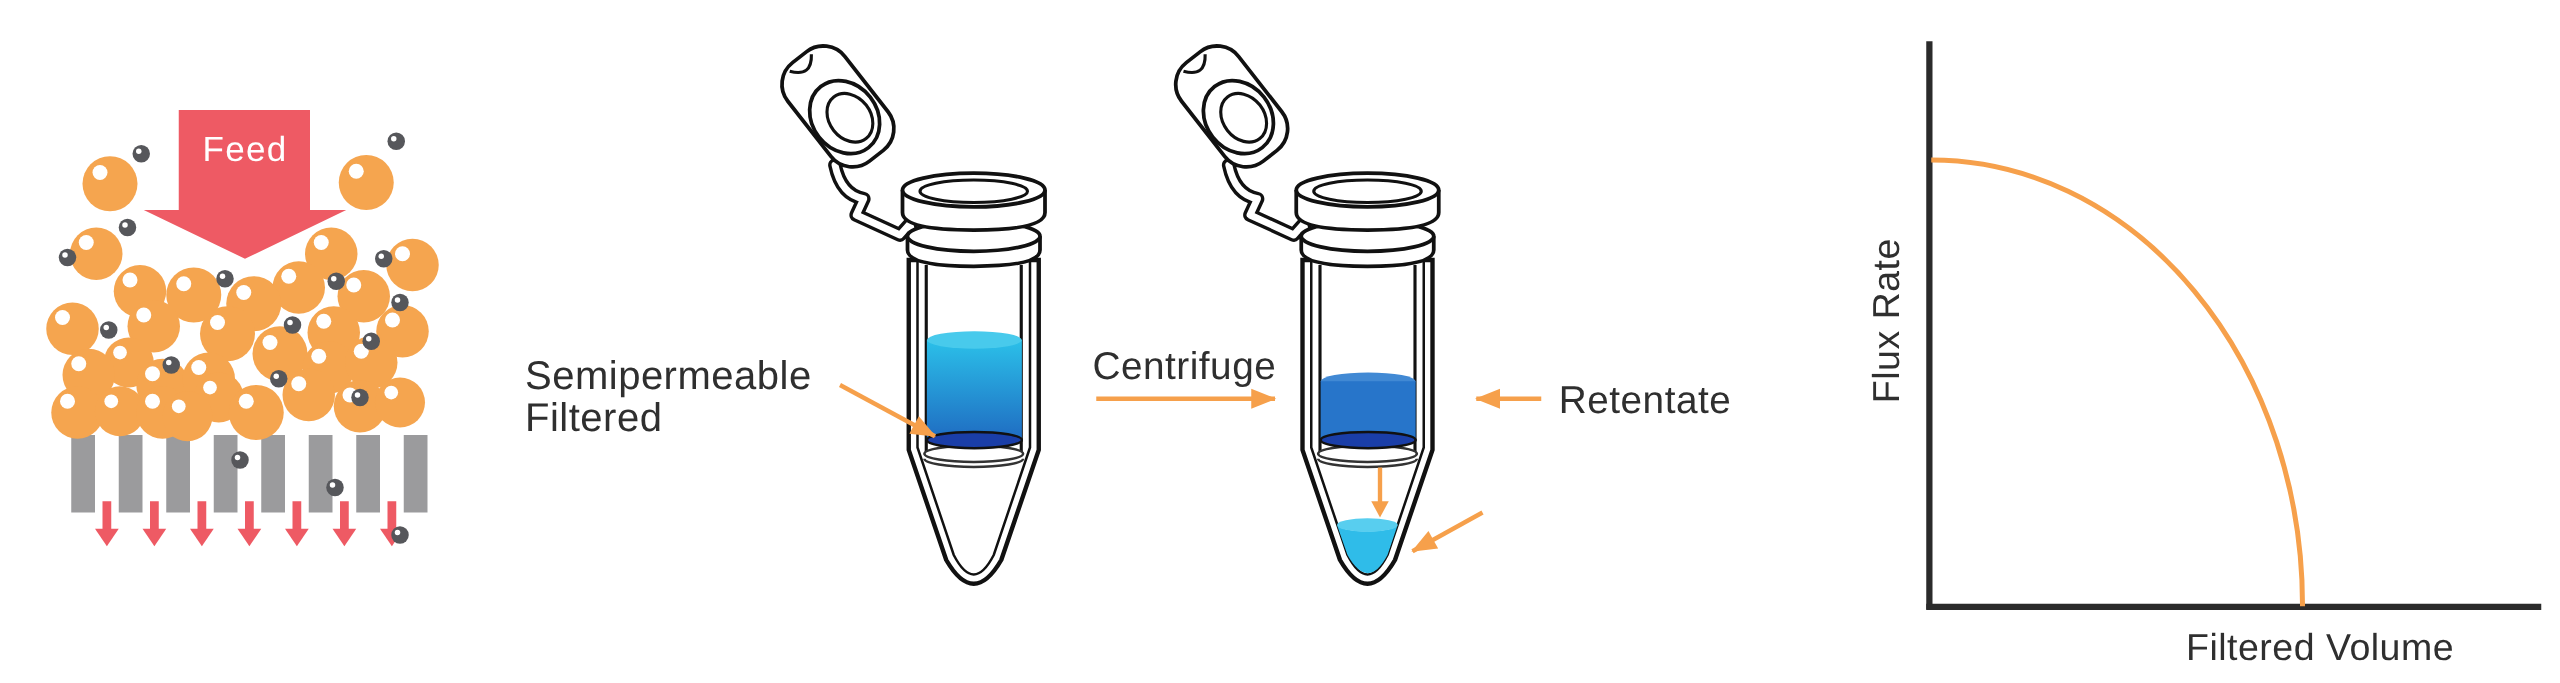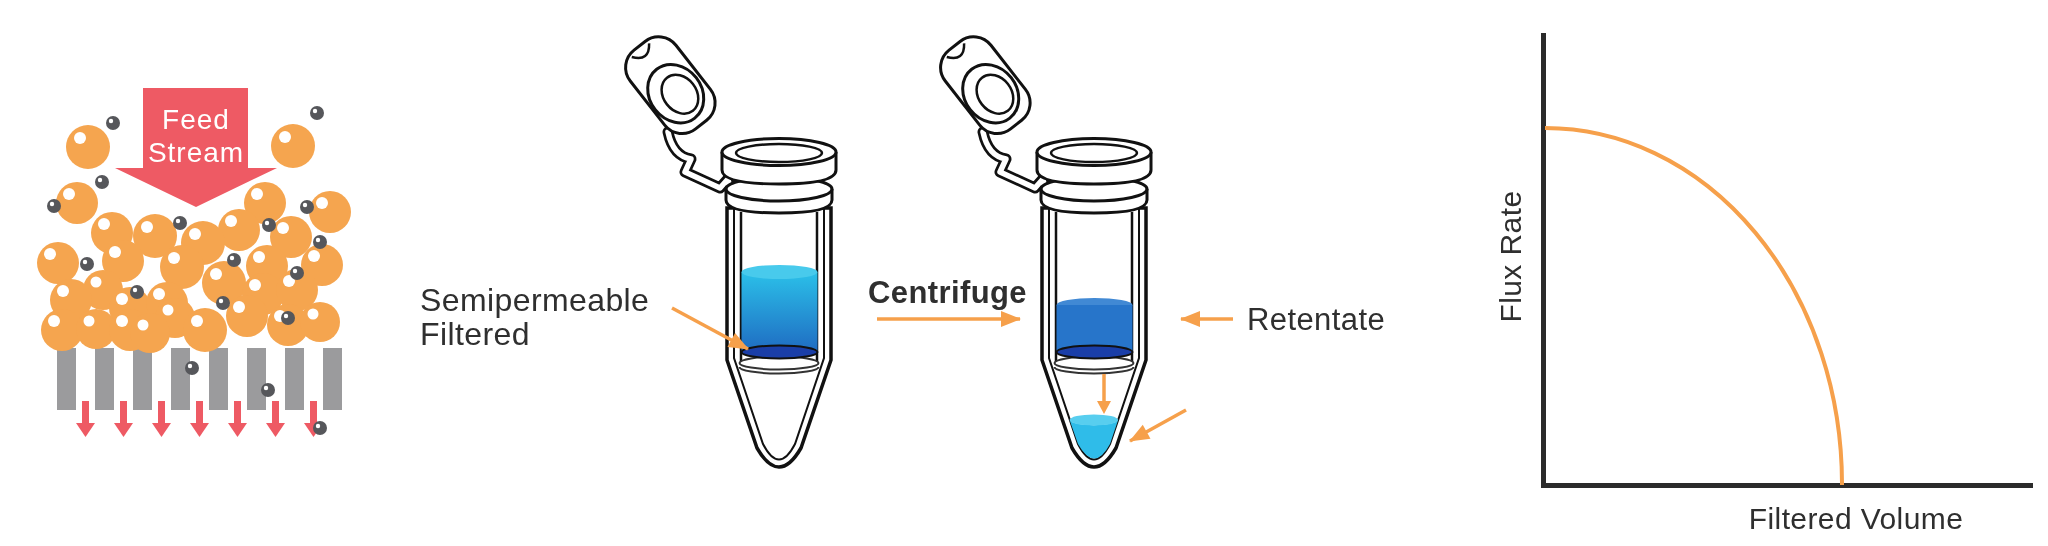--- a/index.html
+++ b/index.html
@@ -4,21 +4,21 @@
 <style>
   html,body{margin:0;padding:0;background:#fff;}
   .canvas{position:relative;width:2048px;height:546px;background:#fff;overflow:hidden;
           font-family:"Liberation Sans",sans-serif;color:var(--ink,#2f2f2f);}
   .canvas svg{position:absolute;left:0;top:0;}
   .label{position:absolute;letter-spacing:.4px;font-weight:400;}
   .lbl-feed{left:126px;top:103px;width:140px;text-align:center;font-size:28px;line-height:33px;
             color:#fff;font-weight:300;letter-spacing:1px;}
   .lbl-lowperm{left:38px;top:455px;width:324px;text-align:center;font-size:32px;line-height:33px;color:var(--coral);}
   .lbl-membrane{left:420px;top:283px;width:280px;text-align:left;font-size:32px;line-height:34px;}
-  .lbl-centrifuge{left:845px;top:277px;width:205px;text-align:center;font-size:31px;line-height:31px;font-weight:bold;}
+  .lbl-centrifuge{left:845px;top:277px;width:205px;text-align:center;font-size:31px;line-height:31px;}
   .lbl-retentate{left:1247px;top:304px;font-size:31px;line-height:31px;}
   .lbl-permeate{left:1162px;top:386px;width:240px;text-align:center;font-size:30px;line-height:29px;}
   .lbl-flux{left:1440px;top:241px;width:140px;height:31px;text-align:center;font-size:30px;line-height:31px;
             transform:rotate(-90deg);}
   .lbl-filtered{left:1736px;top:503px;width:240px;text-align:center;font-size:30px;line-height:31px;}
 </style>
 </head>
 <body>
 
 <div class="canvas">
@@ -237,21 +237,20 @@
 
   <g>
     <line x1="1543.5" y1="33" x2="1543.5" y2="487.5" style="stroke:var(--axis)" stroke-width="5"></line>
     <line x1="1541" y1="485.5" x2="2033" y2="485.5" style="stroke:var(--axis)" stroke-width="5"></line>
     <path d="M1545 128 A297 356 0 0 1 1842 485" fill="none" style="stroke:var(--orange)" stroke-width="4"></path>
   </g>
 </svg>
 
   <div class="label lbl-feed">
     <div>Feed</div>
-    <div>Stream</div>
   </div>
 
 
   <div class="label lbl-membrane">
     <div>Semipermeable</div>
     <div>Filtered</div>
   </div>
 
   <div class="label lbl-centrifuge">Centrifuge</div>
 

